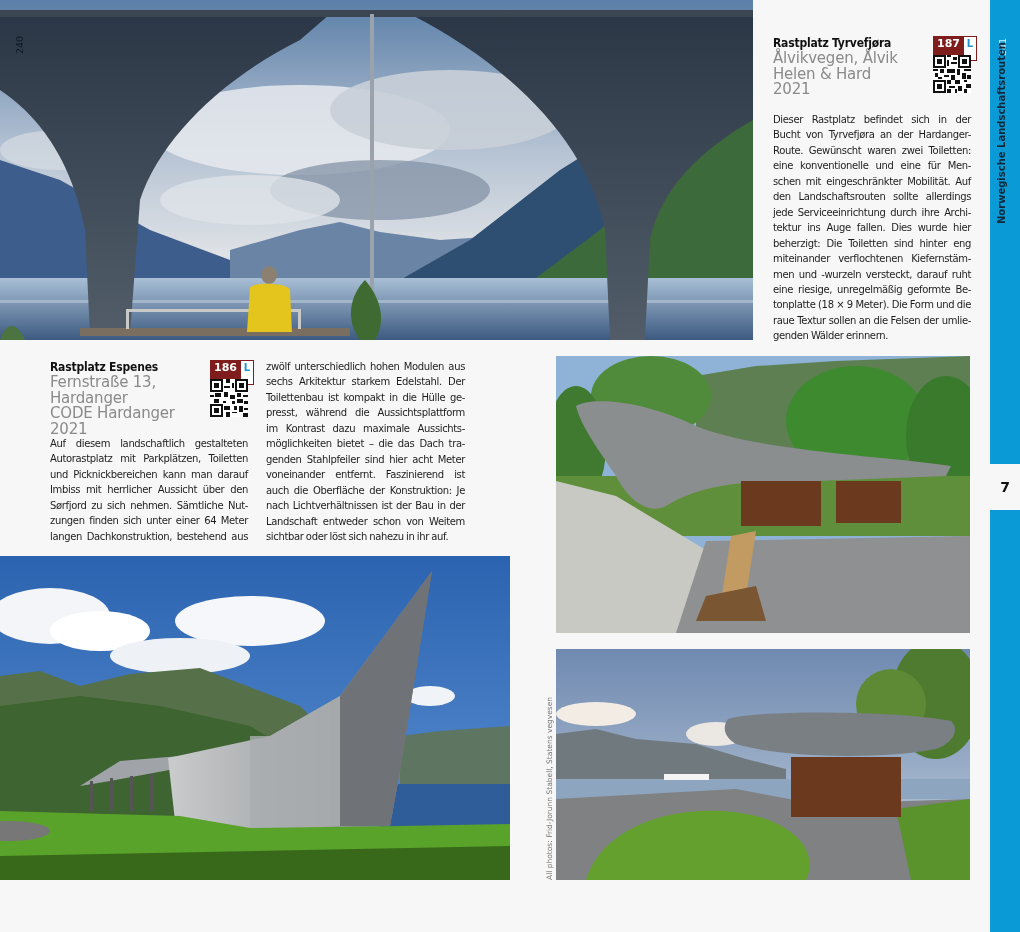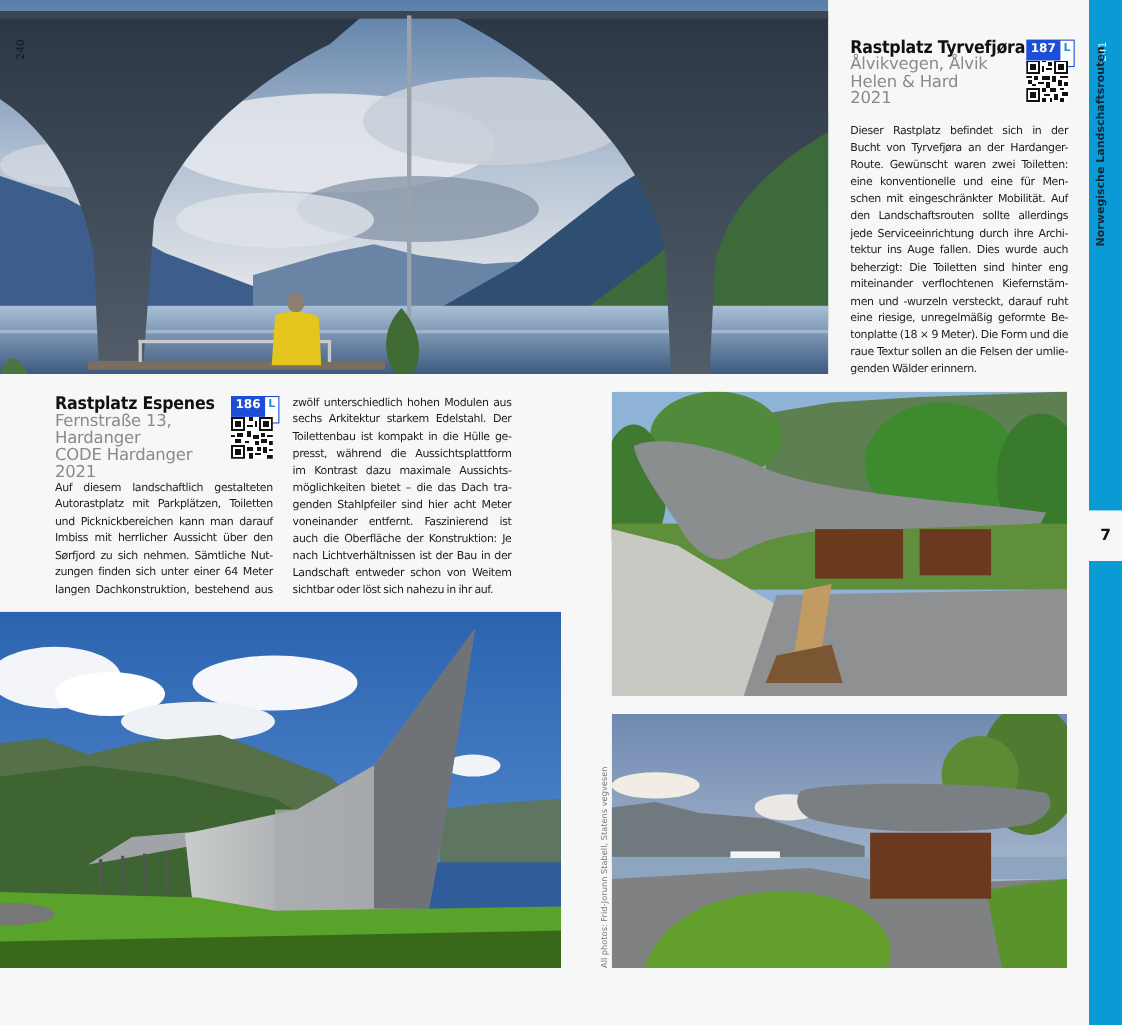--- a/index.html
+++ b/index.html
@@ -18,21 +18,21 @@
 
   #photo-top { left: 0; top: 0; width: 753px; height: 340px; }
   #photo-espenes { left: 0; top: 556px; width: 510px; height: 324px; }
   #photo-tyrve-1 { left: 556px; top: 356px; width: 414px; height: 277px; }
   #photo-tyrve-2 { left: 556px; top: 649px; width: 414px; height: 231px; }
 
   
   .entry-title {
     font-family: "DejaVu Sans Condensed", "DejaVu Sans", sans-serif;
     font-weight: bold;
-    font-size: 16px;
+    font-size: 12px;
     letter-spacing: -0.2px;
     color: #111;
     line-height: 16px;
   }
   .entry-meta {
     font-size: 15px;
     color: #8a8a8a;
     line-height: 15.5px;
     letter-spacing: -0.2px;
   }
@@ -46,21 +46,21 @@
     hyphens: manual;
   }
   .body-text span.line { display: block; text-align: justify; text-align-last: justify; white-space: nowrap; }
   .body-text span.line.last { text-align-last: left; }
 
   .badge {
     position: absolute;
     height: 25px;
     display: flex;
     align-items: stretch;
-    background: #1d4ed8;
+    background: #7f1d1d;
     padding: 1px;
   }
   .badge .num {
     color: #fff;
     font-weight: bold;
     font-size: 11px;
     line-height: 13px;
     padding: 0 4px 0 3px;
   }
   .badge .lvl {
@@ -313,21 +313,21 @@
   </svg>
 </div>
 <div class="abs body-text" style="left:773px; top:112px; width:198px;">
   <span class="line">Dieser Rastplatz befindet sich in der</span>
   <span class="line">Bucht von Tyrvefjøra an der Hardanger-</span>
   <span class="line">Route. Gewünscht waren zwei Toiletten:</span>
   <span class="line">eine konventionelle und eine für Men-</span>
   <span class="line">schen mit eingeschränkter Mobilität. Auf</span>
   <span class="line">den Landschaftsrouten sollte allerdings</span>
   <span class="line">jede Serviceeinrichtung durch ihre Archi-</span>
-  <span class="line">tektur ins Auge fallen. Dies wurde auch</span>
+  <span class="line">tektur ins Auge fallen. Dies wurde hier</span>
   <span class="line">beherzigt: Die Toiletten sind hinter eng</span>
   <span class="line">miteinander verflochtenen Kiefernstäm-</span>
   <span class="line">men und -wurzeln versteckt, darauf ruht</span>
   <span class="line">eine riesige, unregelmäßig geformte Be-</span>
   <span class="line">tonplatte (18 × 9 Meter). Die Form und die</span>
   <span class="line">raue Textur sollen an die Felsen der umlie-</span>
   <span class="line last">genden Wälder erinnern.</span>
 </div>
 
 <div class="abs" style="left:50px; top:359px; width:170px;">

